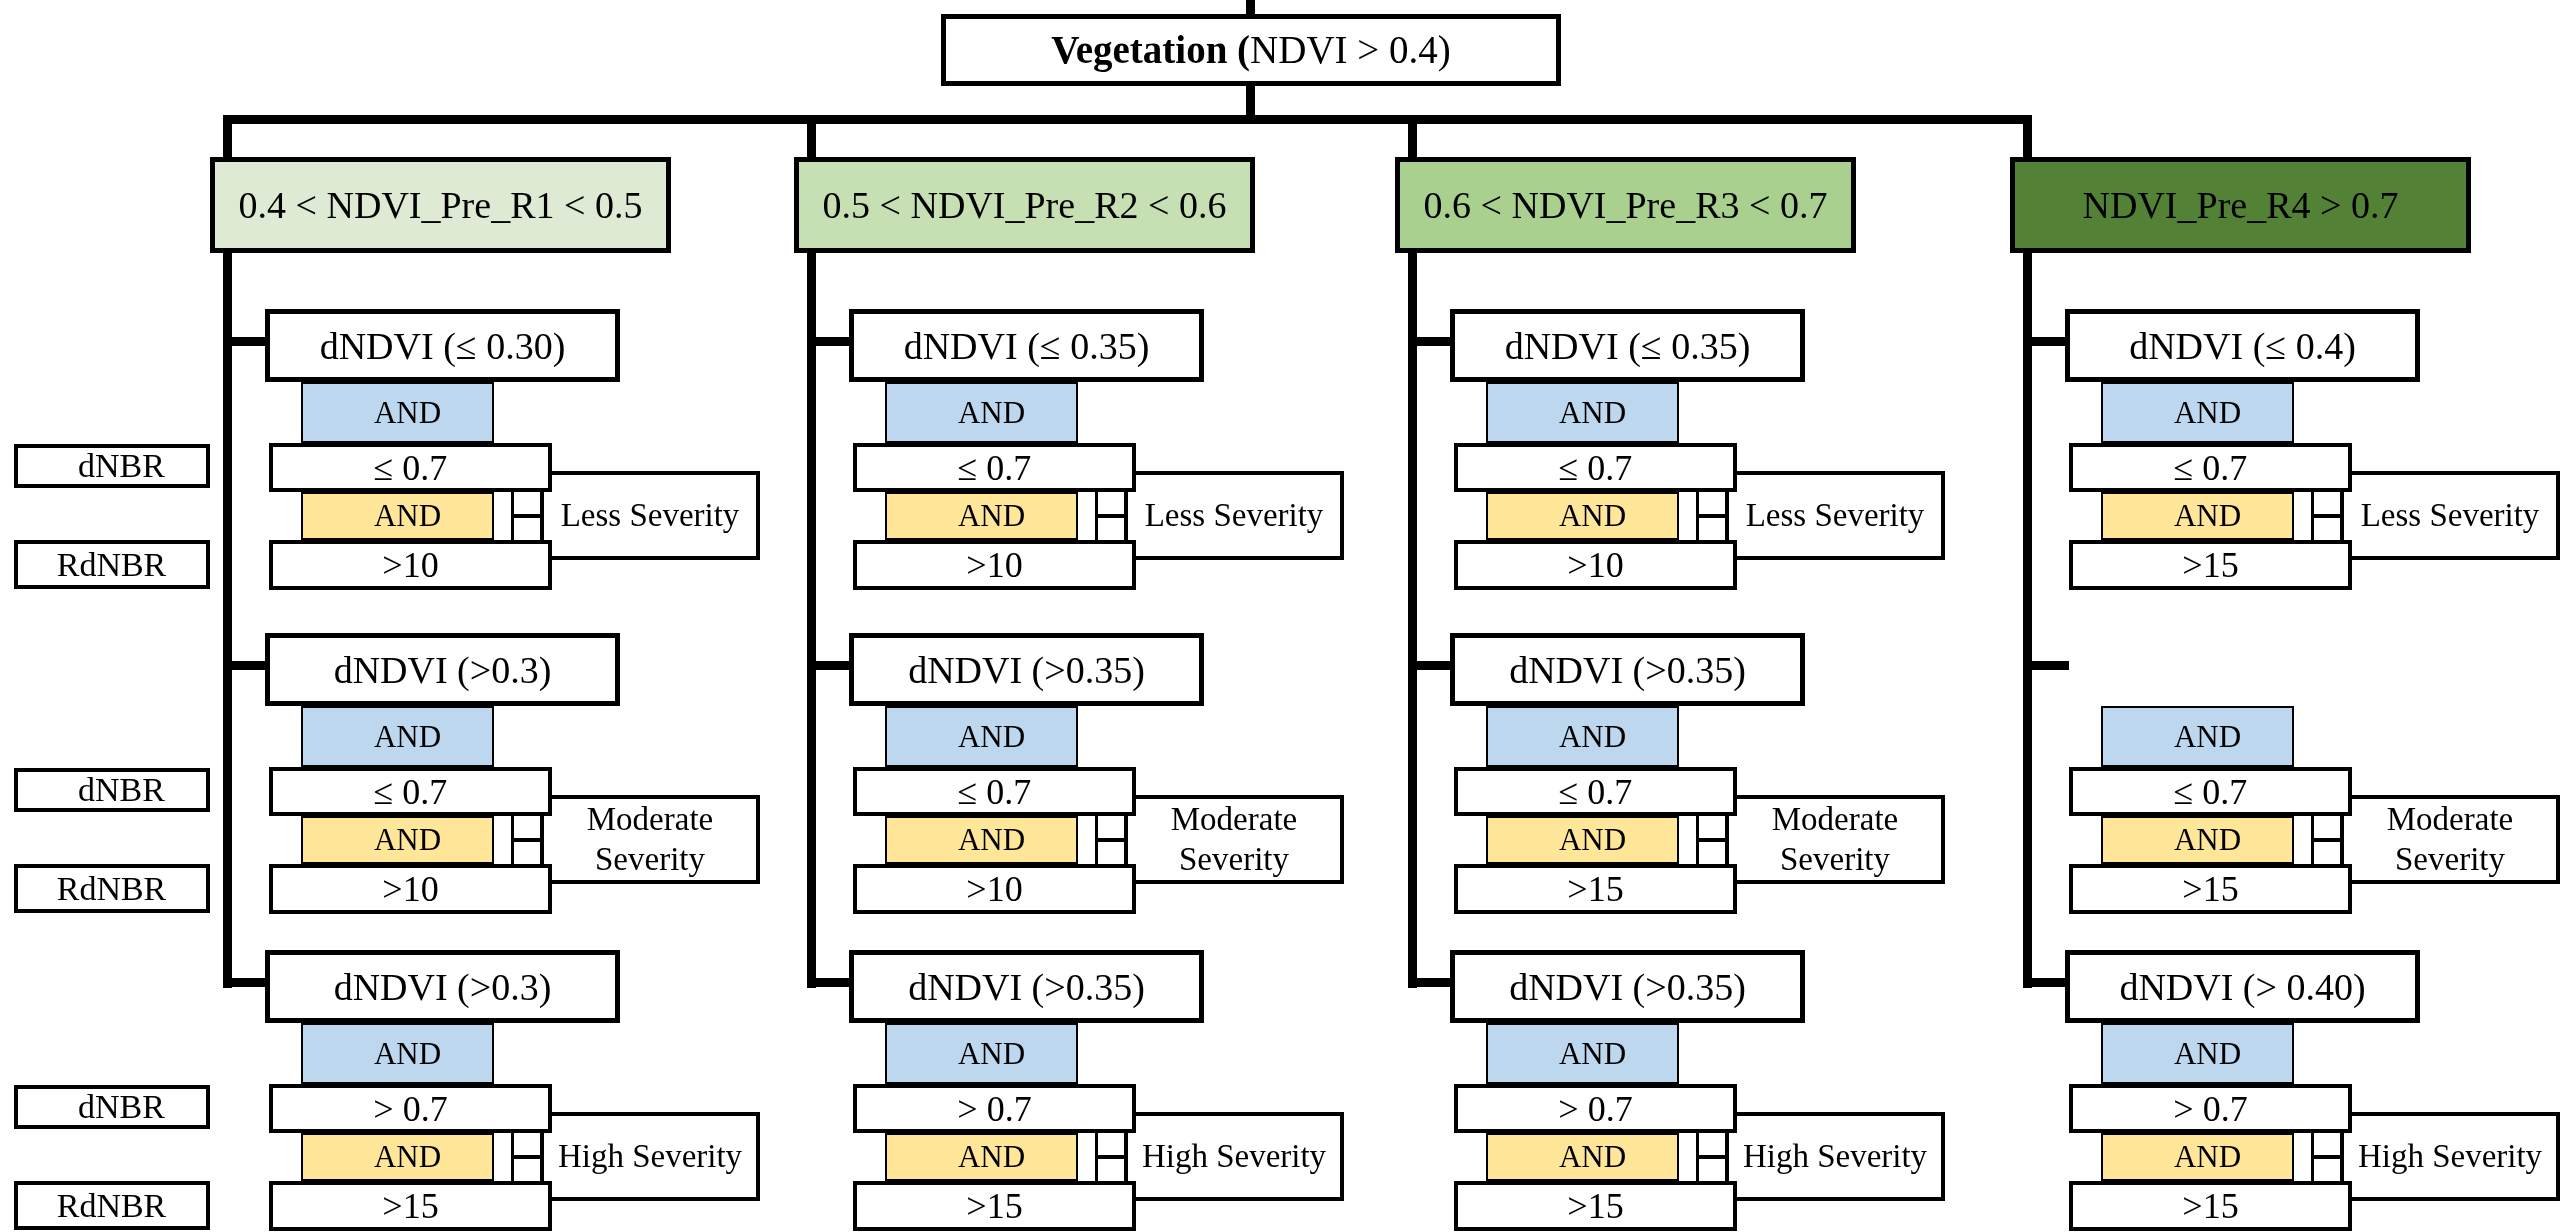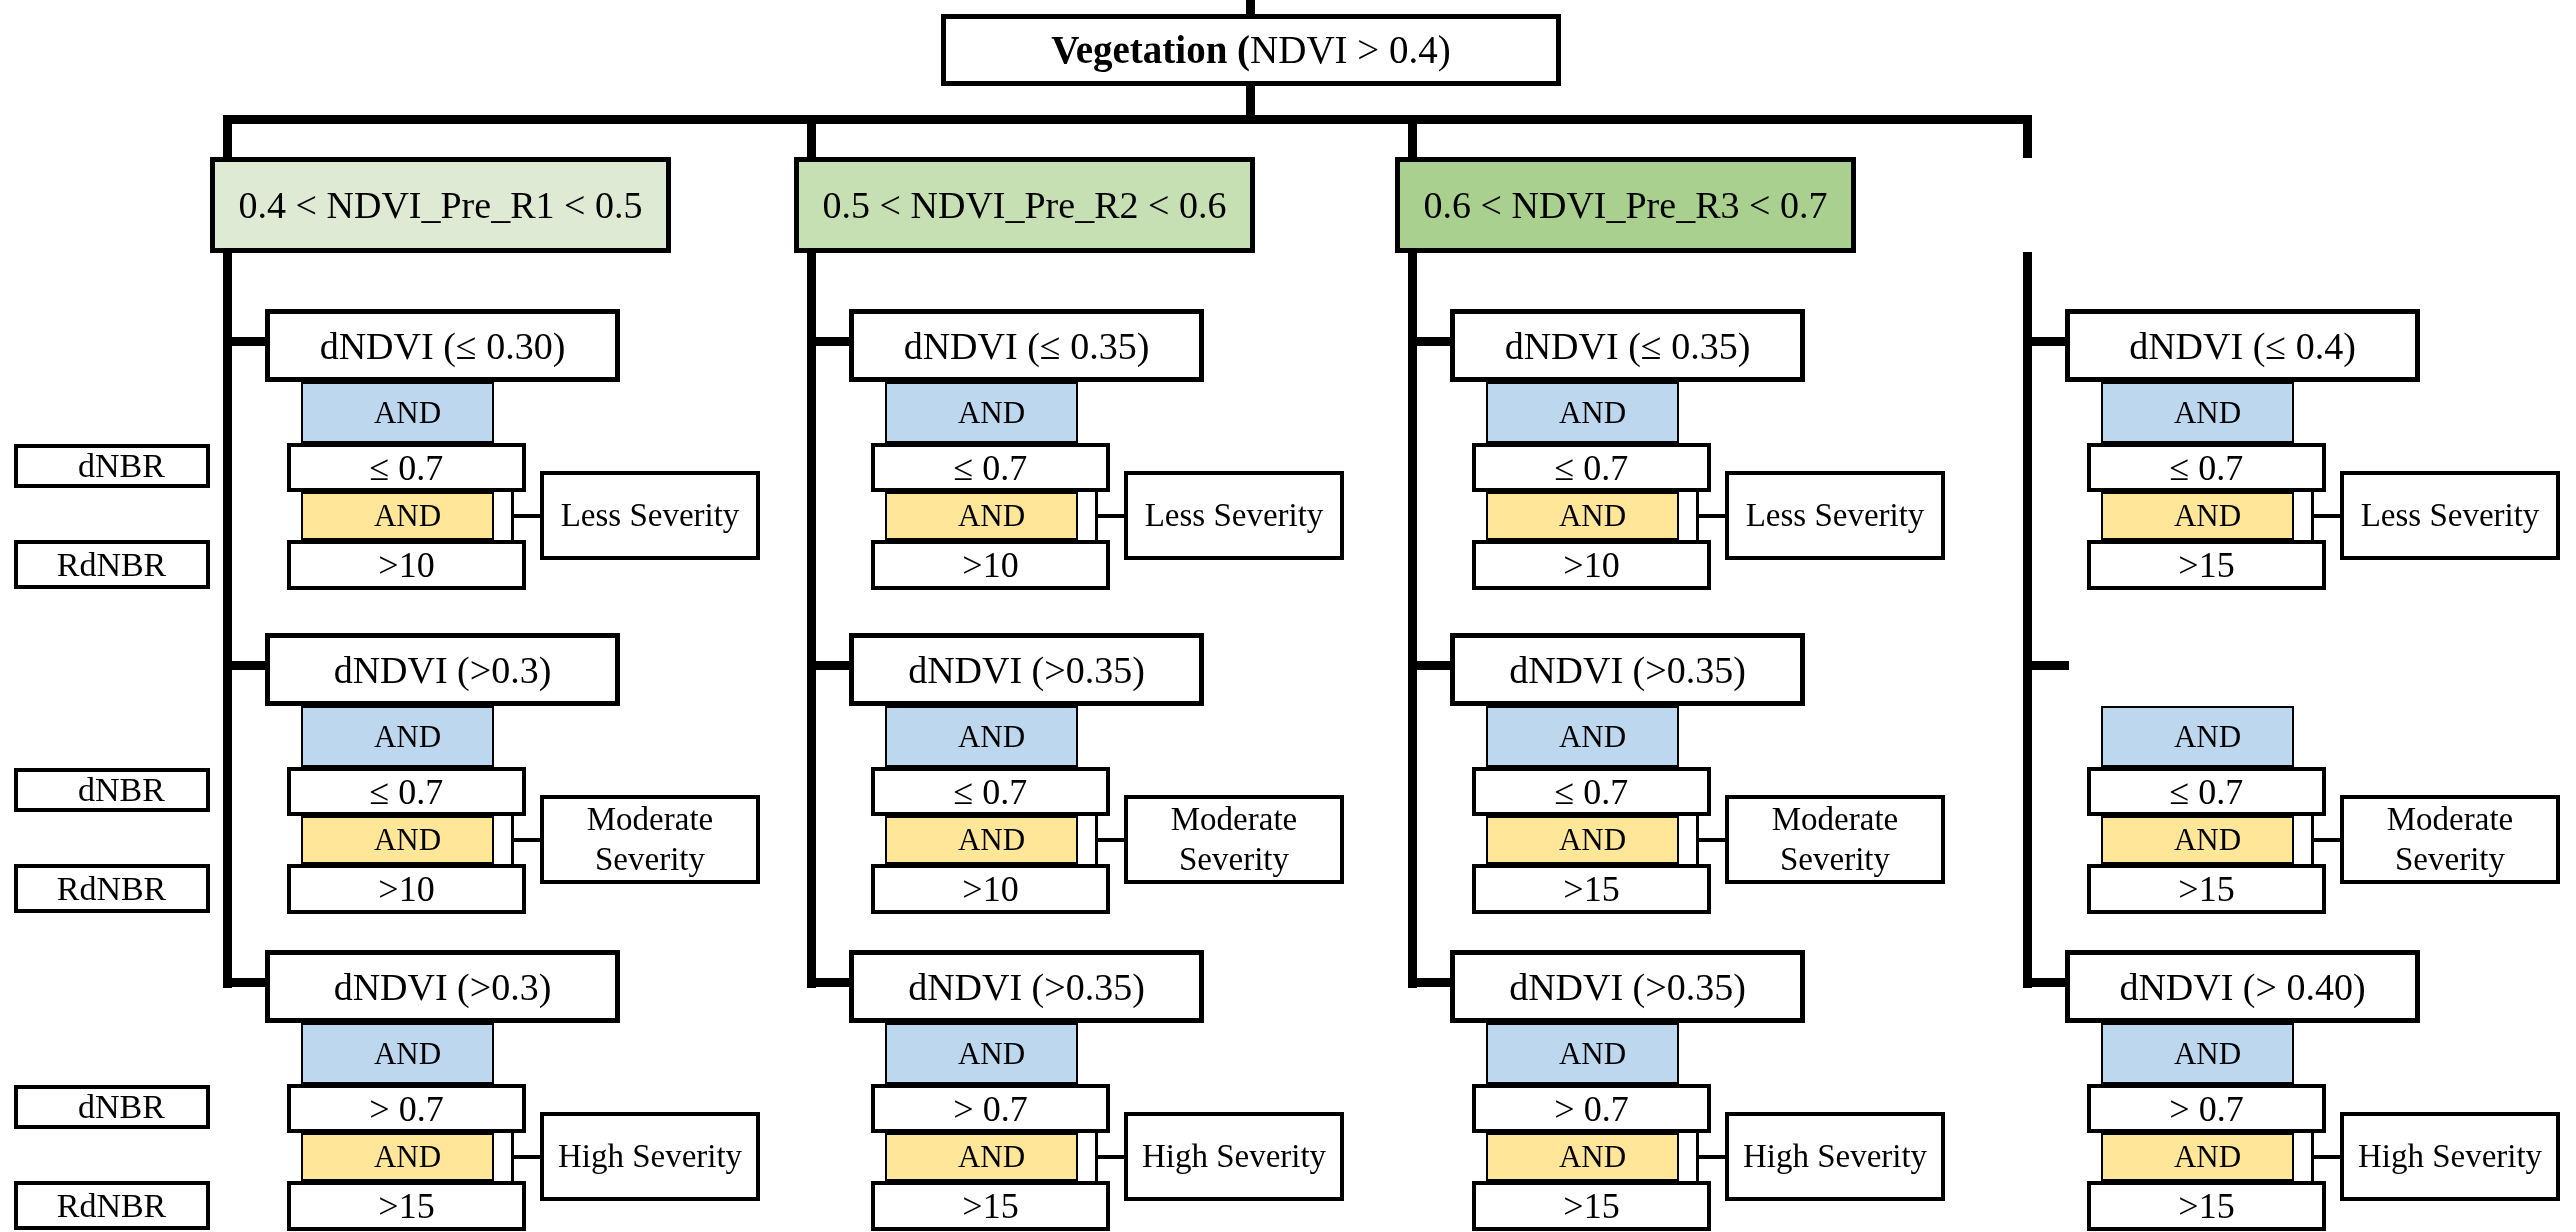--- a/index.html
+++ b/index.html
@@ -28,21 +28,21 @@
   .drop{left:calc(var(--hx) + 13px);top:115px;width:9.4px;height:43px;}
   .spine{left:calc(var(--hx) + 13px);top:252px;width:9.4px;height:736px;}
   .stub{left:calc(var(--hx) + 17.6px);top:calc(var(--ty) + 28px);width:41px;height:9.4px;}
 
   .header{left:var(--hx);top:157px;width:461px;height:96px;border-width:5.9px;font-size:38px;}
 
   .dndvi{left:calc(var(--hx) + 55px);top:var(--ty);width:355px;height:73px;border-width:5.9px;font-size:38px;z-index:3;}
   .and{left:calc(var(--hx) + 91px);width:193px;border-width:2.9px;font-size:31px;z-index:1;padding-left:20px;}
   .and.blue{top:calc(var(--ty) + 73px);height:61px;}
   .and.yellow{top:calc(var(--ty) + 183px);height:48px;}
-  .cond{left:calc(var(--hx) + 59px);width:239px;border-width:4.7px;font-size:36px;z-index:2;margin-left:18px;}
+  .cond{left:calc(var(--hx) + 59px);width:283px;border-width:4.7px;font-size:36px;z-index:2;}
   .cond1{top:calc(var(--ty) + 134px);height:49px;}
   .cond2{top:calc(var(--ty) + 231px);height:50px;}
 
   .bracket{
     position:absolute;box-sizing:border-box;background:transparent;
     left:calc(var(--hx) + 290px);top:calc(var(--ty) + 158px);width:14px;height:97px;
     border:3.5px solid #000;border-left:none;
   }
   .bracket-h{position:absolute;left:calc(var(--hx) + 303px);top:calc(var(--ty) + 205px);width:28px;height:3.5px;background:#000;}
   .severity{
@@ -162,20 +162,21 @@
   <div class="box dndvi c2 r2">dNDVI (&gt;0.35)</div>
   <div class="box and blue c2 r2" style="background: rgb(189, 215, 238);">AND</div>
   <div class="box cond cond1 c2 r2">&gt; 0.7</div>
   <div class="box and yellow c2 r2" style="background: rgb(255, 230, 153);">AND</div>
   <div class="box cond cond2 c2 r2">&gt;15</div>
   <div class="bracket c2 r2"></div>
   <div class="bracket-h c2 r2"></div>
   <div class="box severity c2 r2">High Severity</div>
 
   <div class="line drop c3"></div>
+  <div class="box header c3" style="background: rgb(83, 129, 53);">NDVI_Pre_R4 &gt; 0.7</div>
   <div class="line spine c3"></div>
   <div class="line stub c3 r0"></div>
   <div class="line stub c3 r1"></div>
   <div class="line stub c3 r2"></div>
 
   <div class="box dndvi c3 r0">dNDVI (≤ 0.4)</div>
   <div class="box and blue c3 r0" style="background: rgb(189, 215, 238);">AND</div>
   <div class="box cond cond1 c3 r0">≤ 0.7</div>
   <div class="box and yellow c3 r0" style="background: rgb(255, 230, 153);">AND</div>
   <div class="box cond cond2 c3 r0">&gt;15</div>

